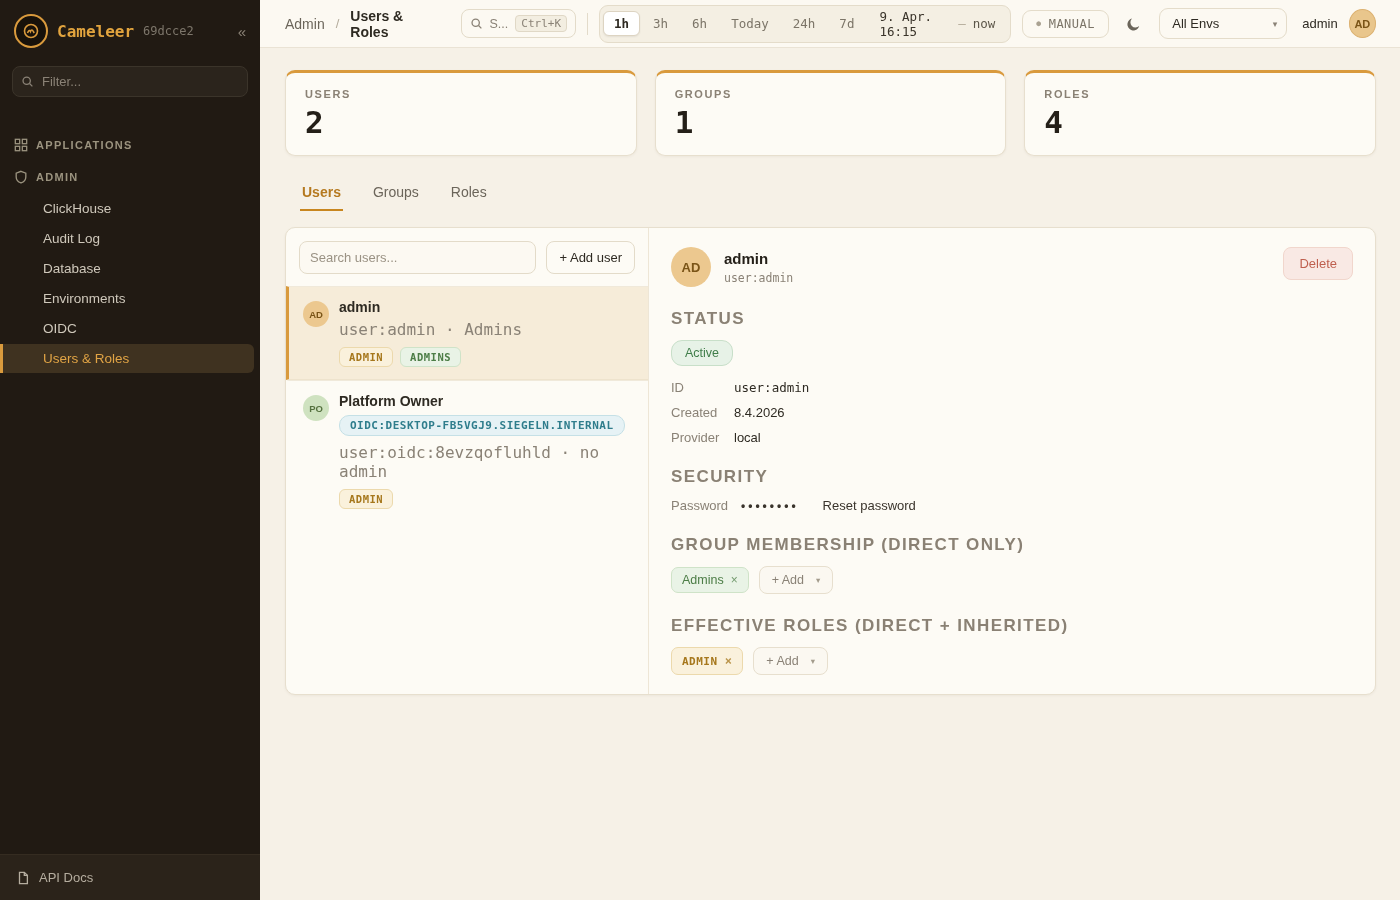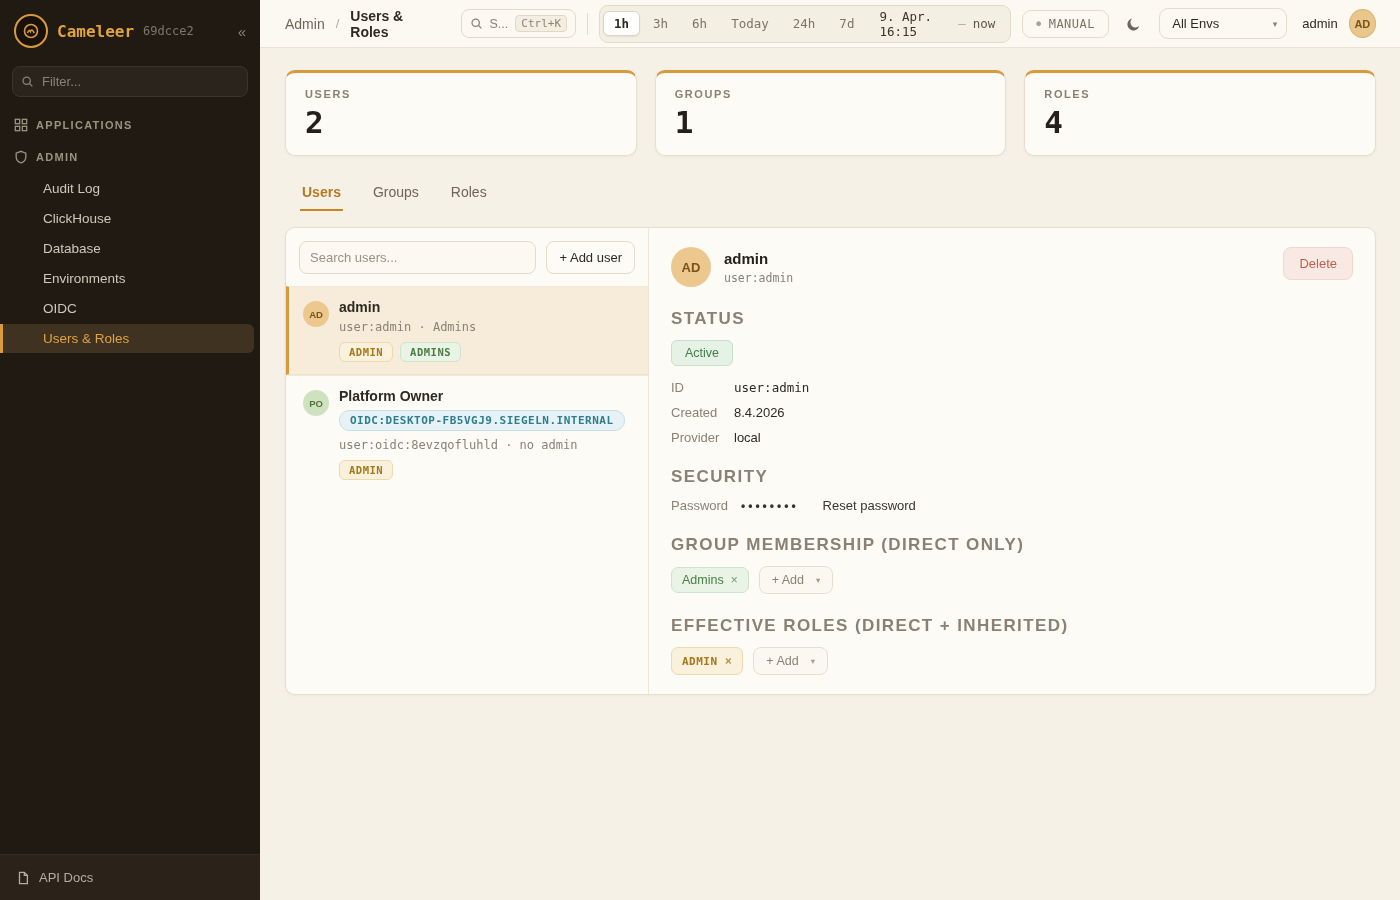--- a/index.html
+++ b/index.html
@@ -11,21 +11,21 @@
   .mono { font-family:"DejaVu Sans Mono", monospace; }
 
   
   .sidebar { width:260px; flex-shrink:0; background:#211a13; color:#c9c1b4; display:flex; flex-direction:column; }
   .sb-header { display:flex; align-items:center; gap:9px; padding:14px 14px 10px; }
   .logo-circle { width:34px; height:34px; border-radius:50%; background:#17110a; border:2px solid #d99a3d; display:flex; align-items:center; justify-content:center; flex-shrink:0; }
   .logo-circle svg { width:18px; height:18px; stroke:#d99a3d; fill:none; stroke-width:1.6; }
   .logo-text { font-family:"DejaVu Sans Mono", monospace; font-weight:bold; font-size:16px; color:#e2a43e; }
   .instance-id { font-family:"DejaVu Sans Mono", monospace; font-size:12px; color:#7d766b; }
   .collapse-btn { margin-left:auto; color:#8a8276; font-size:15px; cursor:pointer; }
-  .filter-wrap { position:relative; margin:8px 12px 12px;text-decoration:underline; }
+  .filter-wrap { position:relative; margin:8px 12px 32px;text-decoration:underline; }
   .filter-wrap svg { position:absolute; left:9px; top:9px; width:13px; height:13px; stroke:#8a8276; fill:none; stroke-width:1.6; }
   .filter-input { width:100%; background:#2b241c; border:1px solid #3b342a; border-radius:8px; padding:7px 10px 7px 29px; color:#c9c1b4; font-size:13px; outline:none; }
   .filter-input::placeholder { color:#8a8276; }
   .section-header { display:flex; align-items:center; gap:8px; padding:9px 14px; font-size:11px; font-weight:bold; letter-spacing:1.3px; color:#9b937f; cursor:pointer; }
   .section-header svg { width:14px; height:14px; stroke:#9b937f; fill:none; stroke-width:1.5; }
   .nav-item { padding:7px 14px 7px 40px; font-size:13.5px; color:#cfc8bb; cursor:pointer; margin:1px 6px 1px 0; border-radius:0 6px 6px 0; border-left:3px solid transparent; }
   .nav-item.active { background:#3f3220; color:#e1a445; border-left-color:#d99a3d; }
   .sb-footer { margin-top:auto; display:flex; align-items:flex-end; gap:9px; padding:15px 16px; background:#2b231a; border-top:1px solid #352c21; font-size:13px; color:#b5ad9f; cursor:pointer; }
   .sb-footer svg { width:14px; height:14px; stroke:#b5ad9f; fill:none; stroke-width:1.5; }
 
@@ -75,36 +75,36 @@
   .list-head { display:flex; gap:10px; padding:13px 13px 12px; }
   .search-users { flex:1; min-width:0; border:1px solid #e3dbc9; border-radius:8px; background:#fcf9f2; padding:8px 10px; font-size:13px; color:#4a453c; outline:none; }
   .search-users::placeholder { color:#9a9284; }
   .add-user-btn { white-space:nowrap; border:1px solid #e3dbc9; border-radius:8px; background:#fdfbf5; color:#2e2a22; font-size:13px; padding:8px 12px; cursor:pointer; }
   .user-item { padding:12px 14px; border-top:1px solid #f0e9da; border-left:3px solid transparent; display:flex; gap:10px; cursor:pointer; }
   .user-item.selected { background:#f6ecd9; border-left-color:#d99a3d; border-bottom:1px solid #eee3cd; }
   .ui-avatar { width:26px; height:26px; border-radius:50%; flex-shrink:0; font-size:9.5px; font-weight:bold; display:flex; align-items:center; justify-content:center; margin-top:2px; }
   .ui-avatar.ad { background:#ecc88f; color:#7a5417; }
   .ui-avatar.po { background:#cfe2c0; color:#55713f; }
   .ui-name { font-size:14px; font-weight:bold; color:#2e2a22; }
-  .ui-sub { font-family:"DejaVu Sans Mono", monospace; font-size:12px; color:#8a8276; margin-top:5px; }
+  .ui-sub { font-family:"DejaVu Sans Mono", monospace; font-size:16px; color:#8a8276; margin-top:5px; }
   .badge-row { display:flex; gap:7px; margin-top:8px; flex-wrap:wrap; }
   .badge { font-family:"DejaVu Sans Mono", monospace; font-size:10.5px; font-weight:bold; letter-spacing:0.5px; padding:3px 9px; border-radius:6px; }
   .badge.orange { background:#faf1dc; color:#a6771c; border:1px solid #ecd9ac; }
   .badge.green  { background:#e9f3e6; color:#4c7d46; border:1px solid #cfe3c8; }
   .badge.teal   { background:#e6f2f5; color:#2f7d8c; border:1px solid #c5e0e6; font-size:11px; padding:3px 10px; border-radius:10px; margin:6px 0 2px; display:inline-block; }
 
   
   .detail-col { flex:1; padding:19px 22px; position:relative; }
   .detail-head { display:flex; align-items:center; gap:13px; }
   .detail-avatar { width:40px; height:40px; border-radius:50%; background:#ecc88f; color:#7a5417; font-size:13px; font-weight:bold; display:flex; align-items:center; justify-content:center; }
   .detail-name { font-size:15px; font-weight:bold; color:#241f18; }
   .detail-sub { font-family:"DejaVu Sans Mono", monospace; font-size:11.5px; color:#8a8276; margin-top:4px; }
   .delete-btn { position:absolute; top:19px; right:22px; background:#f9e9e4; border:1px solid #f1d6cc; color:#bf5f4e; font-size:13px; padding:8px 15px; border-radius:8px; cursor:pointer; }
   .section-title { font-size:17px; font-weight:bold; letter-spacing:1.4px; color:#8a8174; margin:22px 0 11px; }
-  .status-pill { display:inline-block; background:#e7f2e7; border:1px solid #c8dfc9; color:#3f7d49; font-size:12.5px; padding:5px 13px; border-radius:6px; }
+  .status-pill { display:inline-block; background:#e7f2e7; border:1px solid #c8dfc9; color:#3f7d49; font-size:12.5px; padding:5px 13px; border-radius:11px; }
   .field-row { display:flex; align-items:center; font-size:13px; margin:10px 0; }
   .field-label { width:63px; color:#8a8276; flex-shrink:0; }
   .field-value { color:#2e2a22; }
   .field-value.mono { font-family:"DejaVu Sans Mono", monospace; font-size:12.5px; }
   .pw-row { display:flex; align-items:center; font-size:13px; margin-top:4px; }
   .pw-dots { font-size:12px; font-weight:bold; letter-spacing:3px; color:#3a342c; margin-left:7px; }
   .reset-link { margin-left:24px; color:#3a342c; cursor:pointer; }
   .pill-group { display:flex; align-items:center; gap:10px; }
   .member-pill { display:flex; align-items:center; gap:7px; font-size:12.5px; padding:5px 10px; border-radius:7px; cursor:default; }
   .member-pill.green { background:#e9f3e6; border:1px solid #cfe3c8; color:#4c7d46; }
@@ -148,22 +148,22 @@
   </div>
 
   <div class="section-header">
     <svg viewBox="0 0 16 16">
         <path d="M8 1.5 L13.5 3.7 V8 C13.5 11.3 11.2 13.7 8 14.8 C4.8 13.7 2.5 11.3 2.5 8 V3.7 Z"></path>
       </svg>
     <span>ADMIN</span>
   </div>
 
   <nav>
+    <div class="nav-item">ClickHouse</div>
     <div class="nav-item">Audit Log</div>
-    <div class="nav-item">ClickHouse</div>
     <div class="nav-item">Database</div>
     <div class="nav-item">Environments</div>
     <div class="nav-item">OIDC</div>
     <div class="nav-item active">Users &amp; Roles</div>
   </nav>
 
   <div class="sb-footer">
     <svg viewBox="0 0 16 16">
         <path d="M4 1.5 h5.5 L13 5 v9.5 H4 Z"></path>
         <path d="M9.5 1.5 V5 H13"></path>

